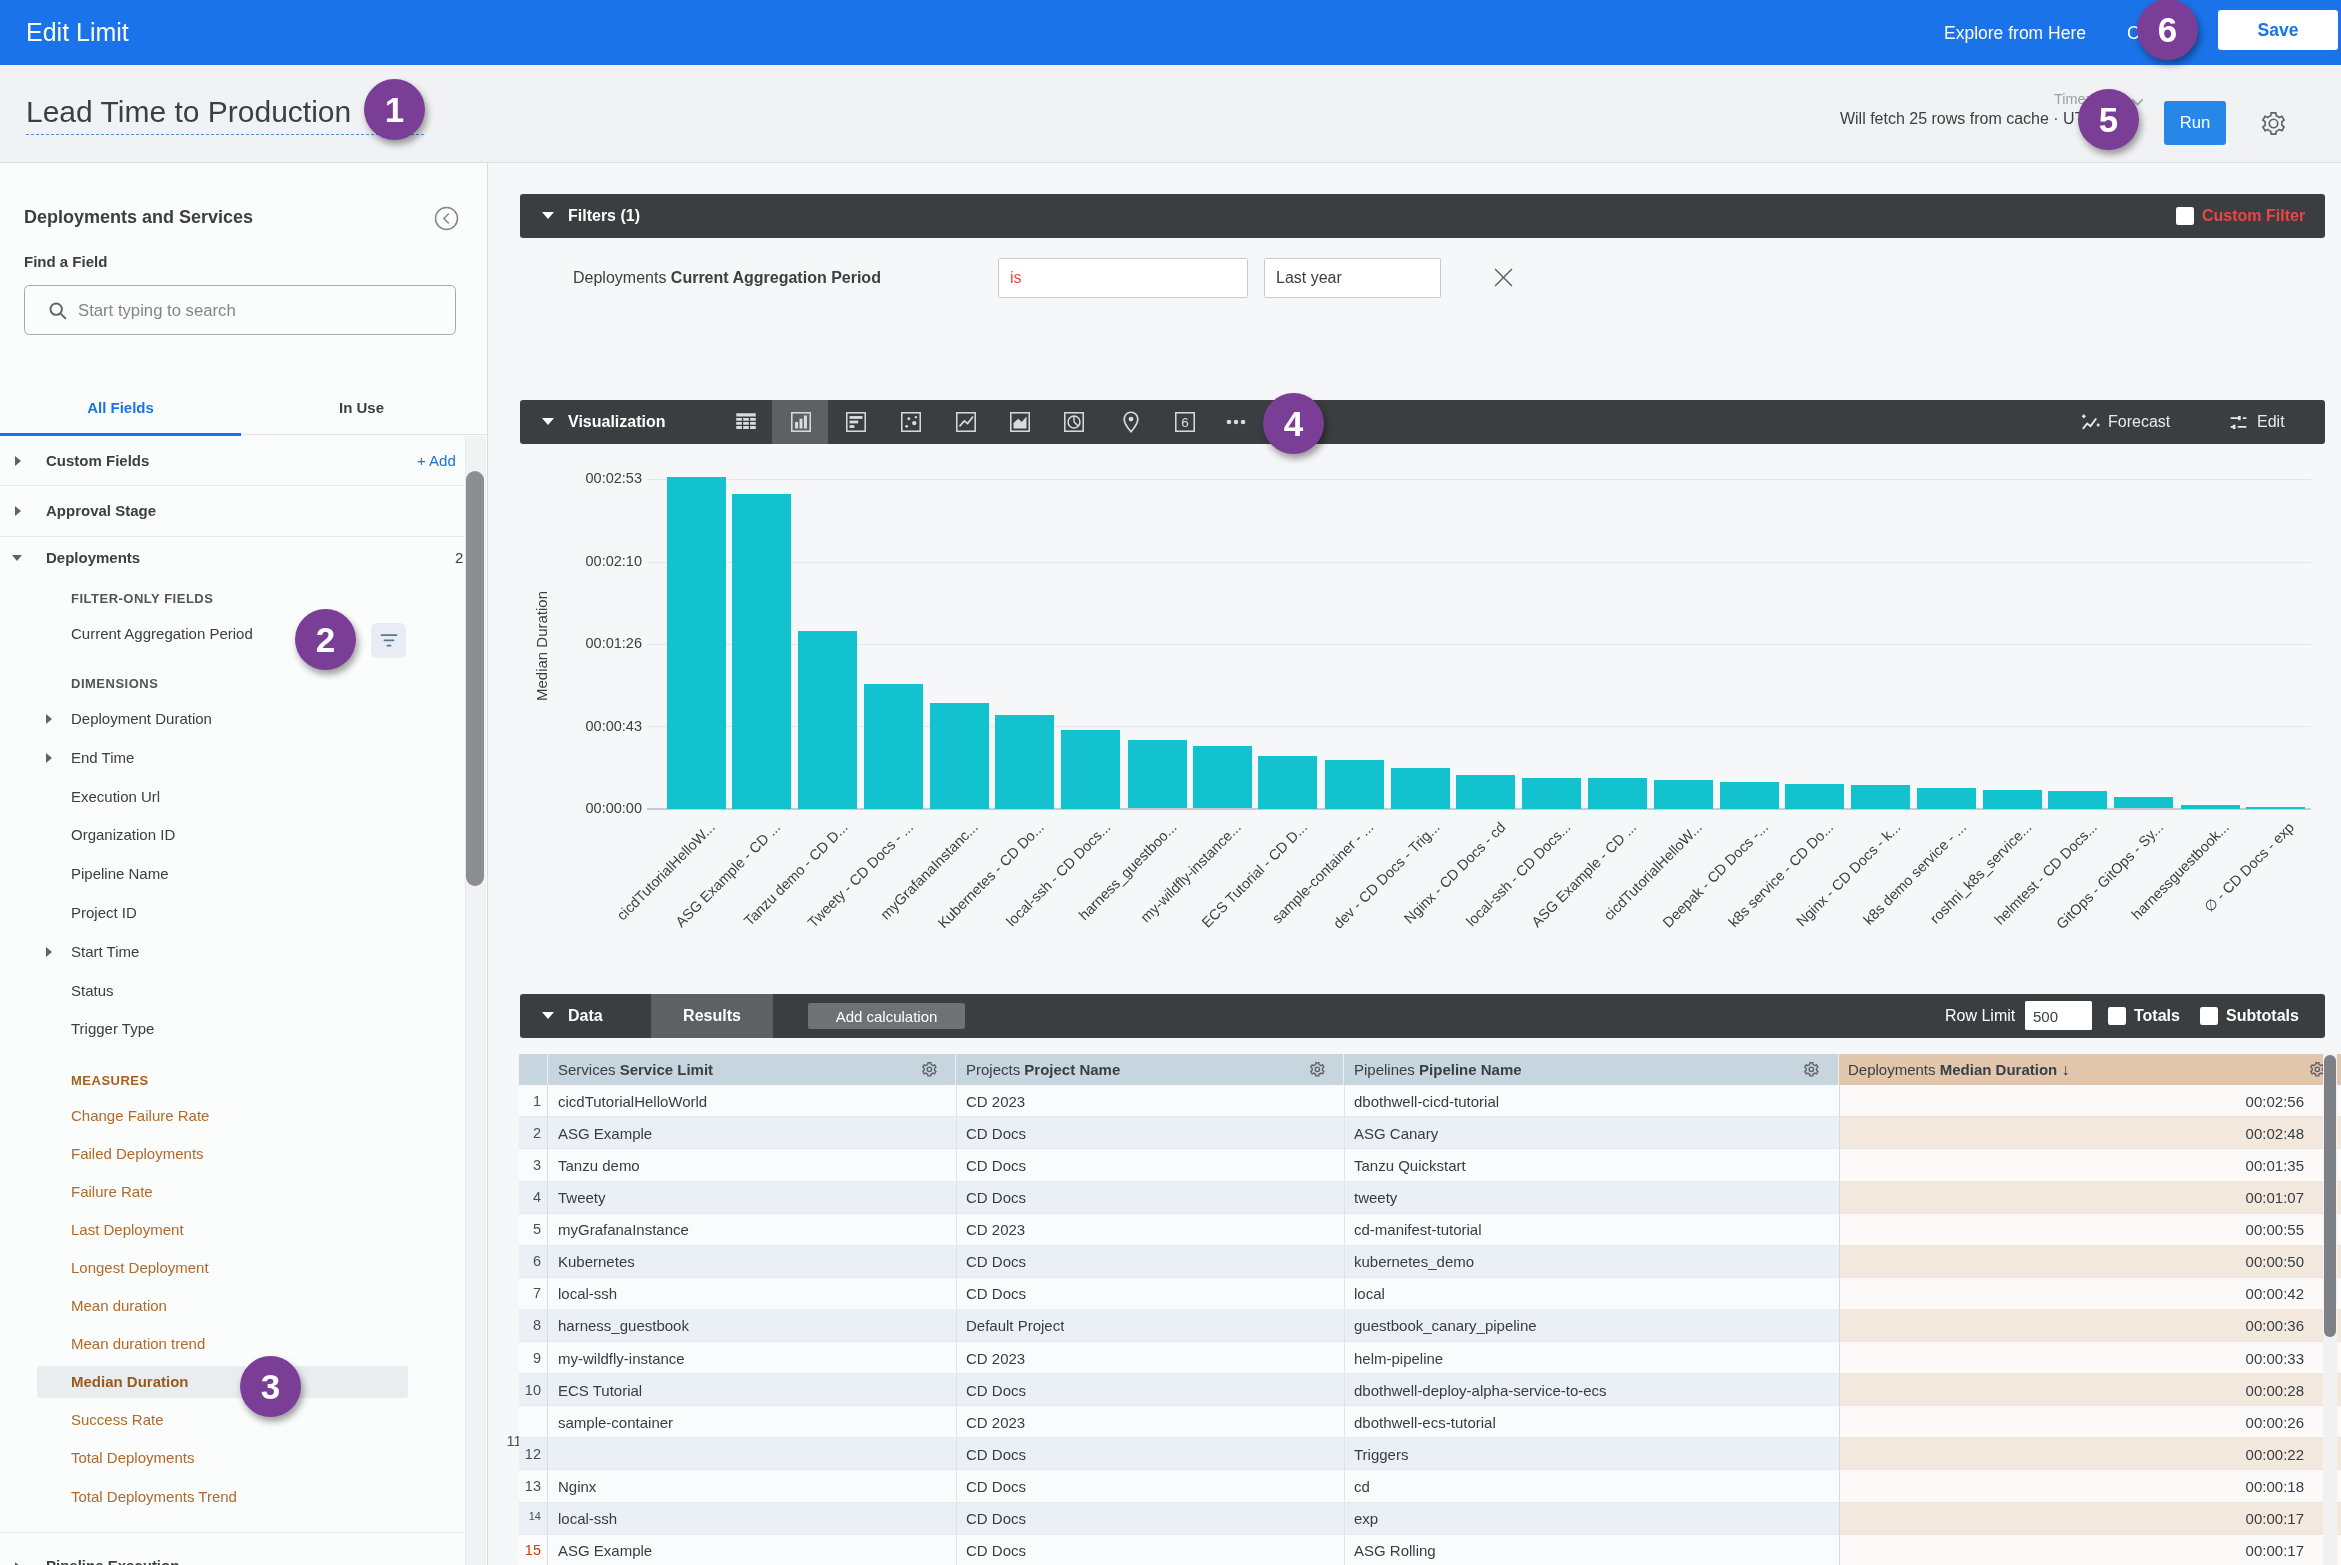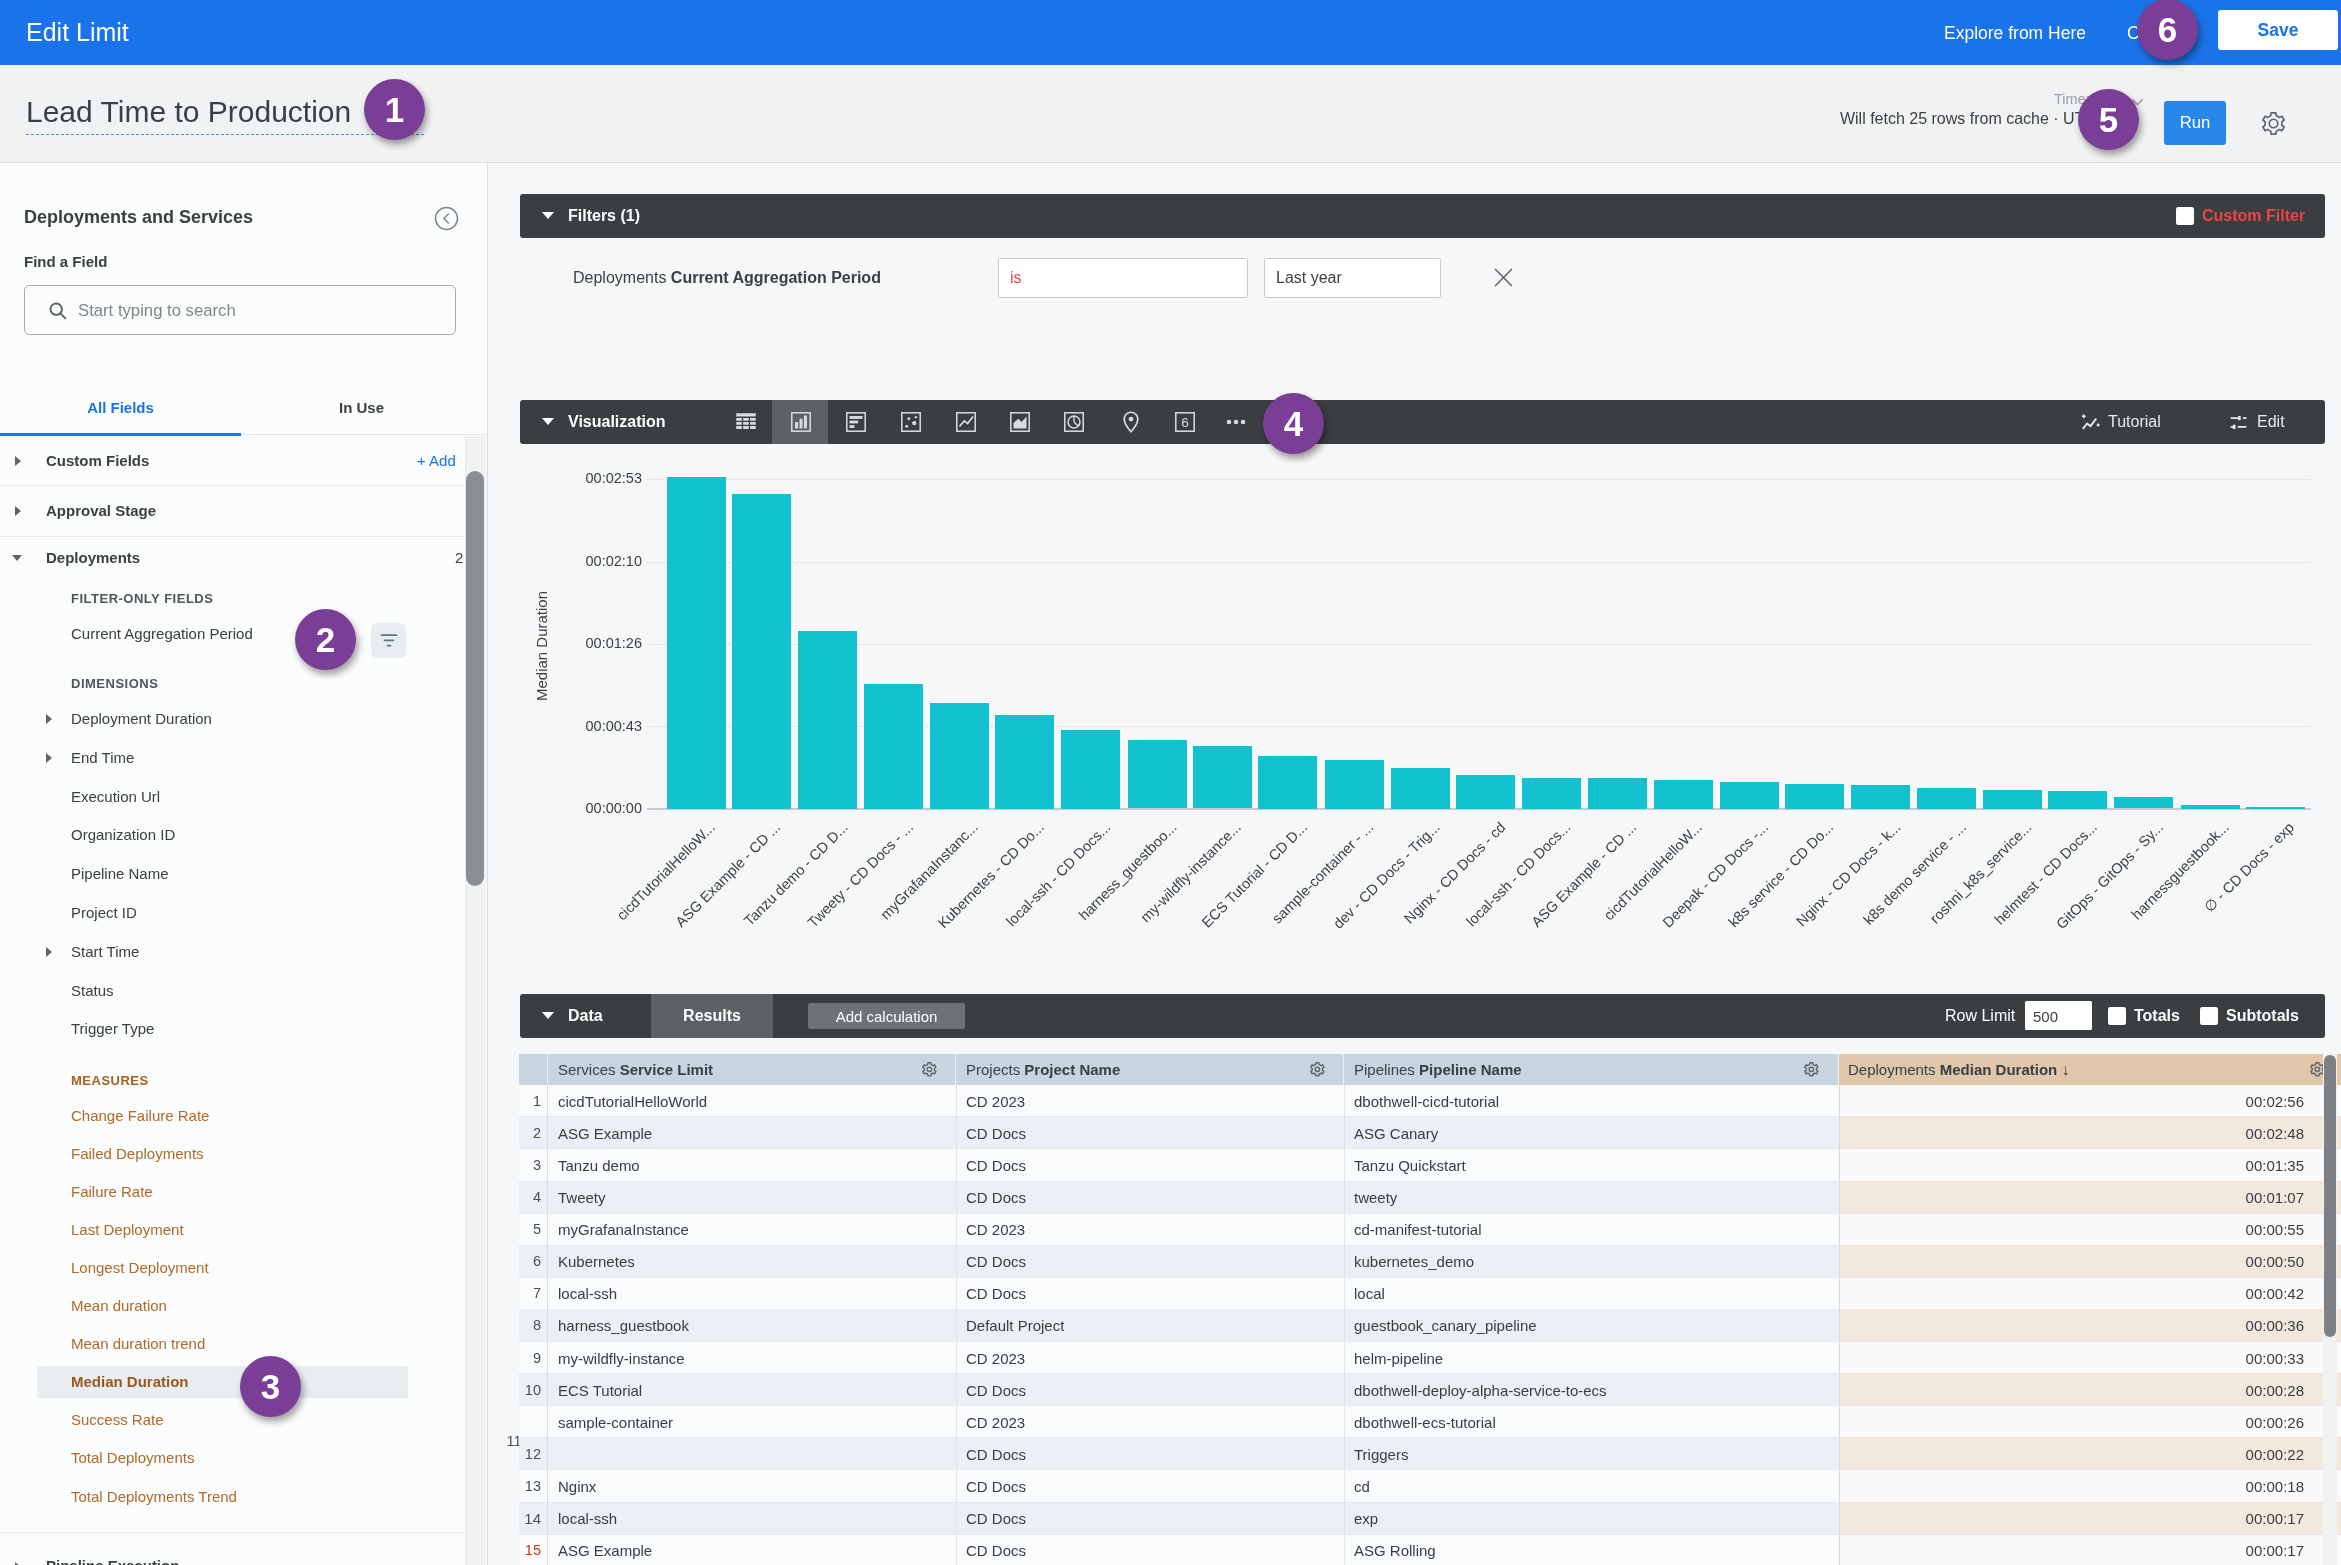--- a/index.html
+++ b/index.html
@@ -168,21 +168,21 @@
 <svg class="abs" style="left:1223px;top:409px;" width="26" height="26" viewBox="0 0 24 24" fill="#d9dbdc">
     <circle cx="5.5" cy="12" r="2.1"></circle>
     <circle cx="12" cy="12" r="2.1"></circle>
     <circle cx="18.5" cy="12" r="2.1"></circle>
   </svg>
 <svg class="abs" style="left:2079px;top:412px;" width="23" height="23" viewBox="0 0 24 24" fill="none" stroke="#e8eaed" stroke-width="2">
     <path d="M4 17.5l4.5-5.5 3.5 2.8 6-8"></path>
     <path d="M5 6.5v-4M3 4.5h4" stroke-width="1.6"></path>
     <path d="M20 15v-3M18.5 13.5h3" stroke-width="1.6"></path>
   </svg>
-<div class="abs" style="left:2108px;top:413px;font-size:16px;color:#e8eaed;">Tutorial</div>
+<div class="abs" style="left:2108px;top:413px;font-size:16px;color:#e8eaed;">Forecast</div>
 <svg class="abs" style="left:2228px;top:412px;" width="21" height="21" viewBox="0 0 24 24" stroke="#e8eaed" stroke-width="2" fill="none">
     <path d="M3 7h10M17 7h4M3 17h4M11 17h10"></path>
     <path d="M13 4.5v5M7 14.5v5" stroke-width="3"></path>
   </svg>
 <div class="abs" style="left:2257px;top:413px;font-size:16px;color:#e8eaed;">Edit</div>
 <div class="abs" style="left:533px;top:646px;font-size:15px;color:#3c4043;transform:rotate(-90deg) translate(-50%,0);transform-origin:0 0;white-space:nowrap;">Median Duration</div>
 <div class="ylab" style="left:558px;top:470px;">00:02:53</div>
 <div class="gridline" style="left:647px;top:479px;width:1664px;"></div>
 <div class="ylab" style="left:558px;top:553px;">00:02:10</div>
 <div class="gridline" style="left:647px;top:562px;width:1664px;"></div>
@@ -380,21 +380,21 @@
 <div class="abs" style="left:1839px;top:1470px;width:503px;height:33px;background:#fbfaf8;border-bottom:0.8px solid #e9e4de;border-left:0.8px solid #d7dbde;"></div>
 <div class="abs" style="left:547px;top:1470px;width:0.8px;height:33px;background:#d9dee2;"></div>
 <div class="cell" style="left:519px;top:1478px;width:22px;text-align:right;color:#4a4f54;font-size:14.5px;">13</div>
 <div class="cell" style="left:558px;top:1478px;">Nginx</div>
 <div class="cell" style="left:966px;top:1478px;">CD Docs</div>
 <div class="cell" style="left:1354px;top:1478px;">cd</div>
 <div class="cell" style="left:1839px;top:1478px;width:465px;text-align:right;">00:00:18</div>
 <div class="abs" style="left:519px;top:1503px;width:1320px;height:32px;background:#eaf0f5;border-bottom:0.8px solid #e6e9ec;"></div>
 <div class="abs" style="left:1839px;top:1503px;width:503px;height:32px;background:#f3e8dd;border-bottom:0.8px solid #e9e4de;border-left:0.8px solid #d7dbde;"></div>
 <div class="abs" style="left:547px;top:1503px;width:0.8px;height:32px;background:#d9dee2;"></div>
-<div class="cell" style="left:519px;top:1510px;width:22px;text-align:right;color:#4a4f54;font-size:15px;">14</div>
+<div class="cell" style="left:519px;top:1510px;width:22px;text-align:right;color:#4a4f54;font-size:11px;">14</div>
 <div class="cell" style="left:558px;top:1510px;">local-ssh</div>
 <div class="cell" style="left:966px;top:1510px;">CD Docs</div>
 <div class="cell" style="left:1354px;top:1510px;">exp</div>
 <div class="cell" style="left:1839px;top:1510px;width:465px;text-align:right;">00:00:17</div>
 <div class="abs" style="left:519px;top:1535px;width:1320px;height:32px;background:#fafbfc;border-bottom:0.8px solid #e6e9ec;"></div>
 <div class="abs" style="left:1839px;top:1535px;width:503px;height:32px;background:#fbfaf8;border-bottom:0.8px solid #e9e4de;border-left:0.8px solid #d7dbde;"></div>
 <div class="abs" style="left:547px;top:1535px;width:0.8px;height:32px;background:#d9dee2;"></div>
 <div class="cell" style="left:519px;top:1542px;width:22px;text-align:right;color:#c2410c;font-size:14.5px;">15</div>
 <div class="cell" style="left:558px;top:1542px;">ASG Example</div>
 <div class="cell" style="left:966px;top:1542px;">CD Docs</div>

